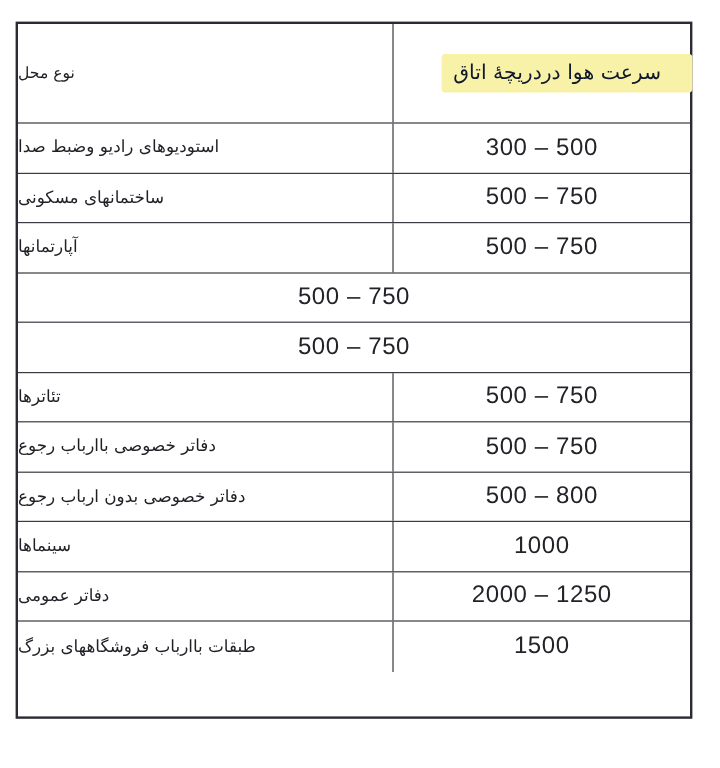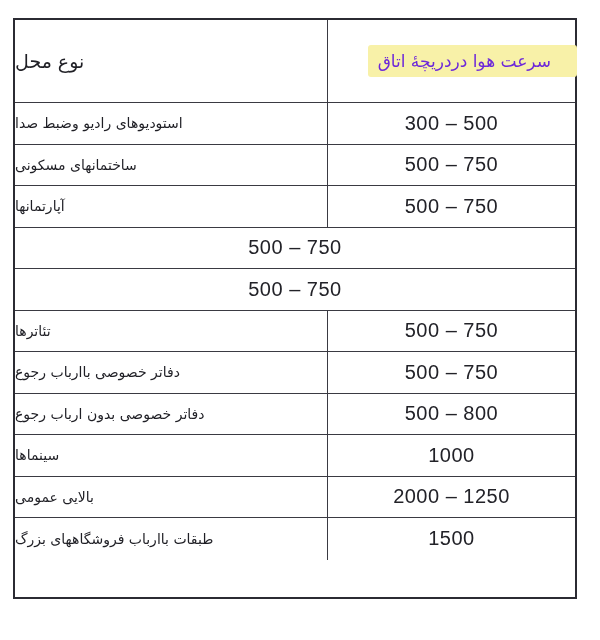--- a/index.html
+++ b/index.html
@@ -26,27 +26,27 @@
     justify-content:flex-end; padding-right:14px;
     direction:rtl; text-align:right;
     font-family: "DejaVu Sans", sans-serif; font-size:14px; color:#1f1f25;
   }
   .cell.place span { direction:rtl; unicode-bidi:embed; }
   .cell.speed {
     flex:1; justify-content:center;
     font-family: "Liberation Sans", sans-serif; font-size:20px; color:#222228;
     letter-spacing:0.5px;
   }
-  .row.header .cell.place { font-size:19px; }
+  .row.header .cell.place { font-size:13px; }
   .row.header .cell.speed {
     justify-content:flex-end; padding-right:18px; position:relative;
   }
   .highlight {
     background:#f8f1a8; padding:6px 26px; border-radius:3px;
-    direction:rtl; font-family:"DejaVu Sans", sans-serif; font-size:17px; color:#6d28d9;
+    direction:rtl; font-family:"DejaVu Sans", sans-serif; font-size:17px; color:#0f172a;
     margin-right:-20px; padding-right:26px; padding-left:10px;
   }
 </style>
 </head>
 <body>
 
 <div class="table">
   <div class="row header">
     <div class="cell place">
       <span>نوع محل</span>
@@ -117,21 +117,21 @@
   <div class="row">
     <div class="cell place">
         <span>سینماها</span>
       </div>
     <div class="cell speed">
         <span>1000</span>
       </div>
   </div>
   <div class="row">
     <div class="cell place">
-        <span>بالایی عمومی</span>
+        <span>دفاتر عمومی</span>
       </div>
     <div class="cell speed">
         <span>2000 – 1250</span>
       </div>
   </div>
   <div class="row">
     <div class="cell place">
         <span>طبقات باارباب فروشگاههای بزرگ</span>
       </div>
     <div class="cell speed">

